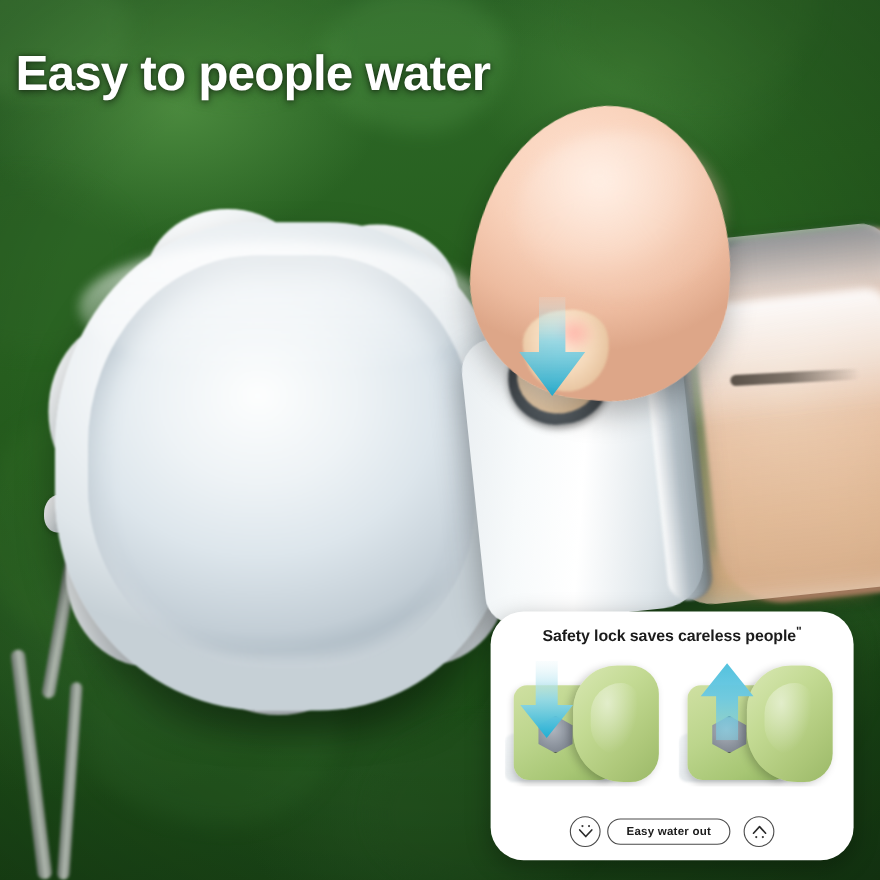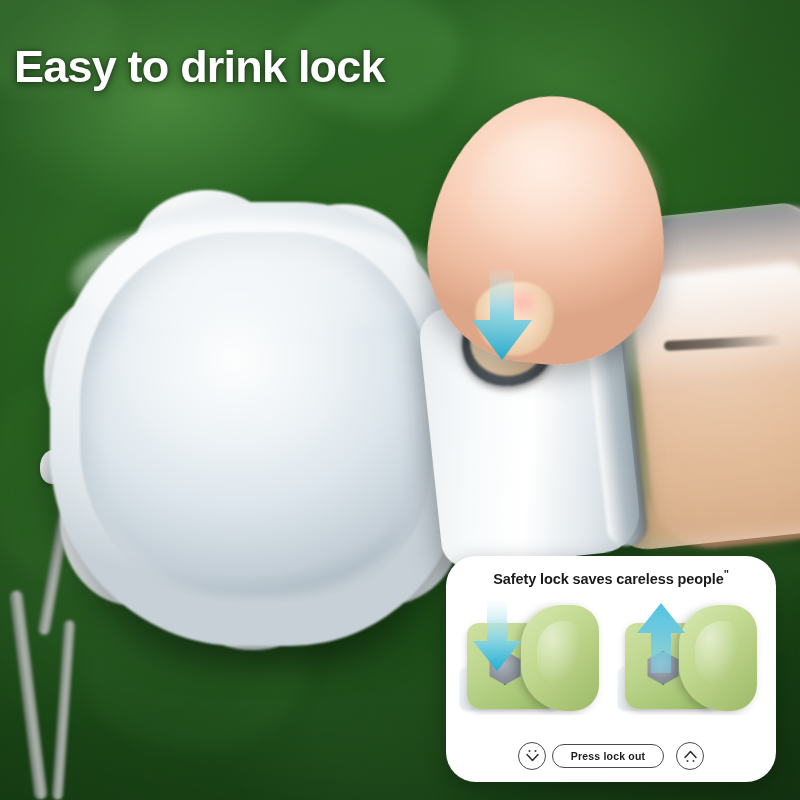--- a/index.html
+++ b/index.html
@@ -342,21 +342,21 @@
         <stop offset="45%" stop-color="#7fd4e8" stop-opacity=".85"></stop>
         <stop offset="100%" stop-color="#19a9cf" stop-opacity="1"></stop>
       </linearGradient>
     </defs>
     <path d="M24 0 H48 V50 H66 L36 90 L6 50 H24 Z" fill="url(#pgDown)"></path>
   </svg>
 
   <div class="vignette"></div>
 
   <div class="headline">
-    <div class="h-line2">Easy to drink lock</div>
+    <div class="h-line2">Easy to people water</div>
   </div>
 
   <div class="inset">
 
     <div class="inset-title">
       <span>Safety lock saves careless people</span><sup>"</sup>
     </div>
 
     <div class="inset-figs">
 
@@ -400,21 +400,21 @@
 
       <div class="cap">
         <div class="cap-badge">
           <svg width="17" height="17" viewBox="0 0 17 17">
             <circle cx="5.5" cy="3" r="1" fill="#3a3a3a"></circle>
             <circle cx="11.5" cy="3" r="1" fill="#3a3a3a"></circle>
             <path d="M3 6.5 L8.5 12.5 L14 6.5" fill="none" stroke="#2b2b2b" stroke-width="1.5" stroke-linecap="round" stroke-linejoin="round"></path>
           </svg>
         </div>
         <div class="cap-pill">
-          <span class="cap-text">Press lock out</span>
+          <span class="cap-text">Easy water out</span>
         </div>
       </div>
 
       <div class="cap">
         <div class="cap-badge">
           <svg width="17" height="17" viewBox="0 0 17 17">
             <path d="M3 9.5 L8.5 3.5 L14 9.5" fill="none" stroke="#2b2b2b" stroke-width="1.5" stroke-linecap="round" stroke-linejoin="round"></path>
             <circle cx="5.5" cy="13" r="1" fill="#3a3a3a"></circle>
             <circle cx="11.5" cy="13" r="1" fill="#3a3a3a"></circle>
           </svg>

